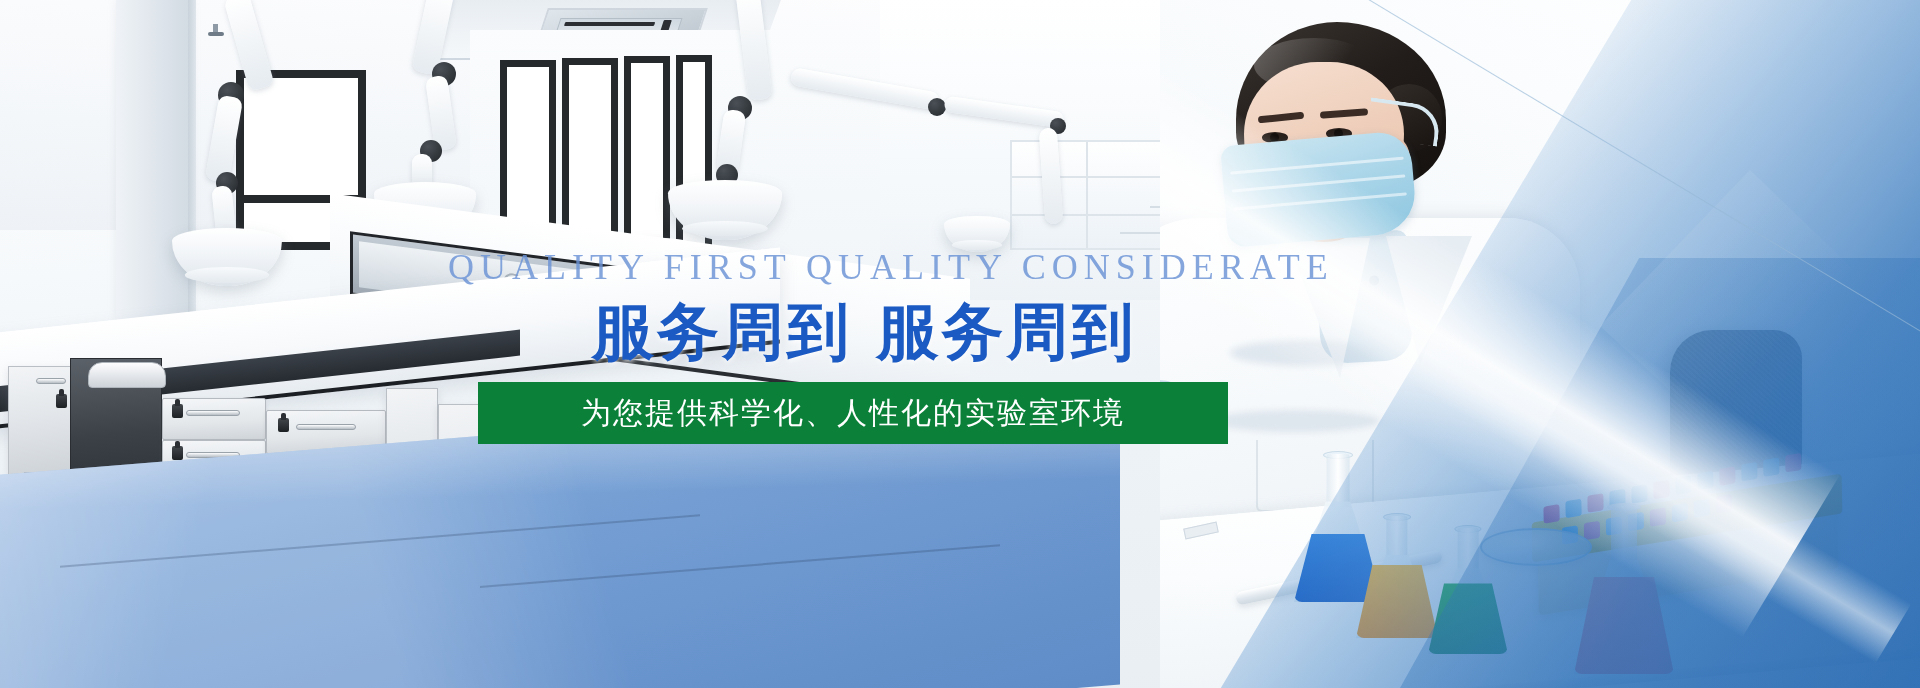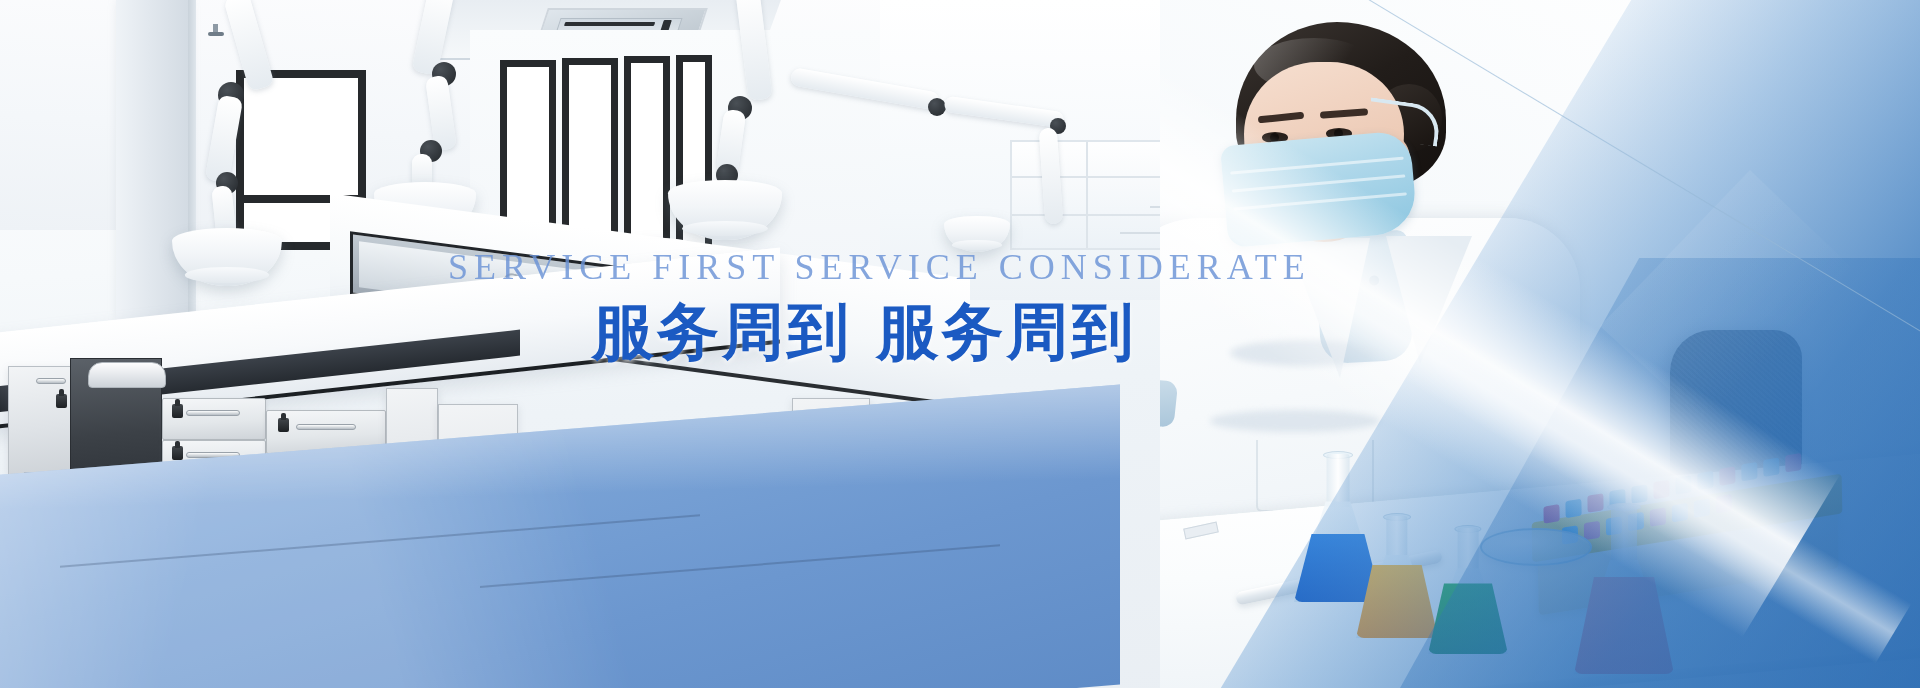--- a/index.html
+++ b/index.html
@@ -528,17 +528,20 @@
 
     <div class="blue-wash"></div>
     <div class="blue-wash2"></div>
     <div class="blue-facet"></div>
     <div class="sheen sheen-a"></div>
     <div class="sheen sheen-b"></div>
     <div class="hairline"></div>
   </div>
 
   <div class="copy">
-    <div class="eyebrow">SERVICE FIRST SERVICE CONSIDERATE</div>
+    <div class="eyebrow">QUALITY FIRST QUALITY CONSIDERATE</div>
     <div class="headline">服务周到 服务周到</div>
+    <div class="green-bar">
+      <span>为您提供科学化、人性化的实验室环境</span>
+    </div>
   </div>
 
 </div>
 
 </body></html>

